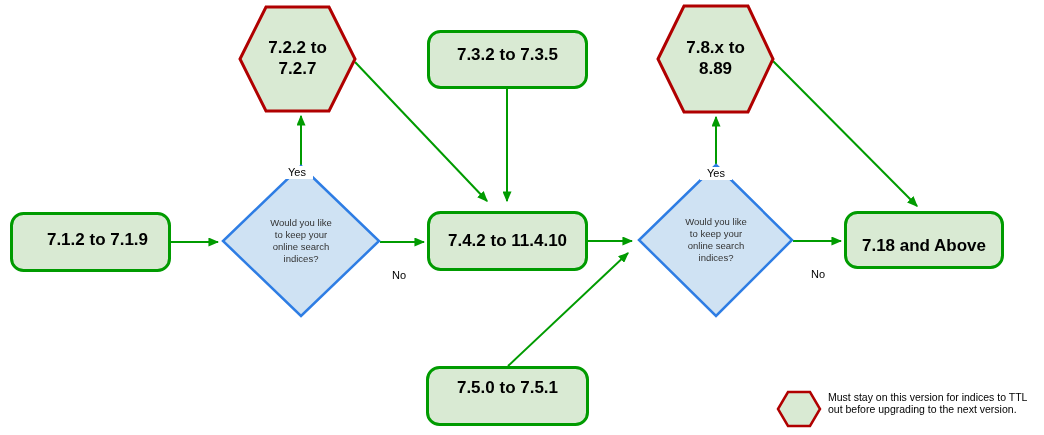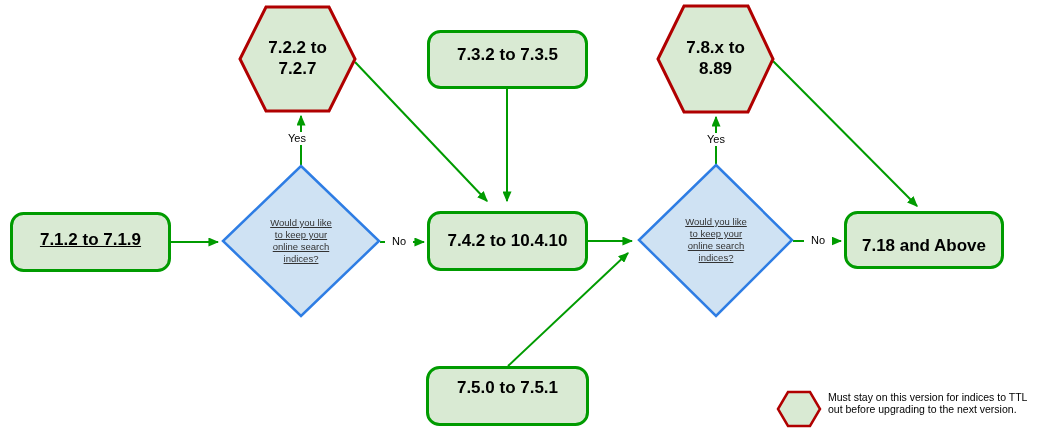--- a/index.html
+++ b/index.html
@@ -31,28 +31,28 @@
     line-height: 1.2;
     pointer-events: none;
   }
   .q-label {
     position: absolute;
     display: flex; flex-direction: column;
     align-items: center; justify-content: center;
     text-align: center;
     font-size: 9.5px; color: #333333; line-height: 12px;
     pointer-events: none;
-    text-decoration: underline;
   }
   .edge-label {
     position: absolute;
     font-size: 11px; color: var(--text);
     background: #ffffff; padding: 0 3px;
     text-align: center; line-height: 13px;
     pointer-events: none;
+    margin-top: 34px;
   }
   .legend-text {
     position: absolute;
     font-size: 10.5px; color: var(--text); line-height: 11.5px;
     pointer-events: none;
   }
 </style>
 </head>
 <body>
 
@@ -83,30 +83,30 @@
     <rect class="green-node" x="428.5" y="31.5" width="158" height="56" rx="12"></rect>
     <rect class="green-node" x="428.5" y="212.5" width="158" height="57" rx="12"></rect>
     <rect class="green-node" x="427.5" y="367.5" width="160" height="57" rx="12"></rect>
     <polygon class="blue-node" points="301,166 379,241 301,316 223,241"></polygon>
     <polygon class="blue-node" points="716,165 792,240 716,316 639,240"></polygon>
     <polygon class="red-hex" points="658,59 684,6 748,6 773,59 748,112 684,112"></polygon>
     <rect class="green-node" x="845.5" y="212.5" width="157" height="55" rx="12"></rect>
     <polygon class="legend-hex" points="778,409 788,392 810,392 820,409 810,426 788,426"></polygon>
   </svg>
 
-  <div class="node-label" style="left:11px; top:213px; width:159px; height:54px;text-decoration:underline;">7.1.2 to 7.1.9</div>
+  <div class="node-label" style="left:18px; top:213px; width:159px; height:54px;">7.1.2 to 7.1.9</div>
 
   <div class="node-label" style="left:240px; top:6px; width:115px; height:105px;">
     <span>7.2.2 to</span>
     <span>7.2.7</span>
   </div>
 
   <div class="node-label" style="left:428px; top:31px; width:159px; height:49px;">7.3.2 to 7.3.5</div>
 
-  <div class="node-label" style="left:428px; top:212px; width:159px; height:58px;">7.4.2 to 10.4.10</div>
+  <div class="node-label" style="left:428px; top:212px; width:159px; height:58px;">7.4.2 to 11.4.10</div>
 
   <div class="node-label" style="left:427px; top:367px; width:161px; height:42px;">7.5.0 to 7.5.1</div>
 
   <div class="node-label" style="left:658px; top:5px; width:115px; height:107px;">
     <span>7.8.x to</span>
     <span>8.89</span>
   </div>
 
   <div class="node-label" style="left:845px; top:212px; width:158px; height:68px;">7.18 and Above</div>
 

